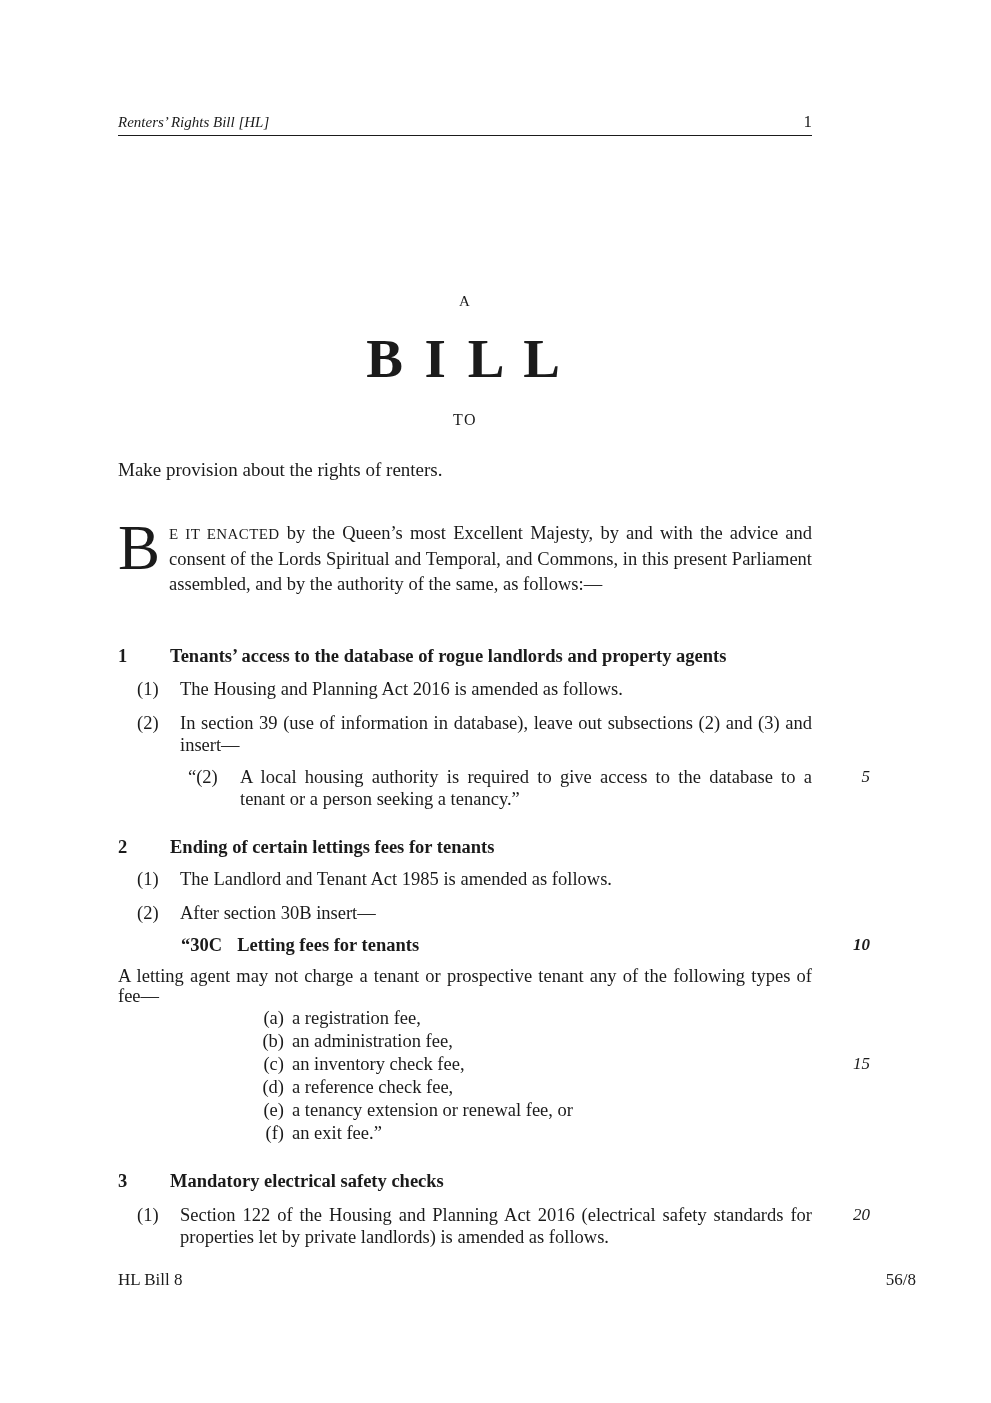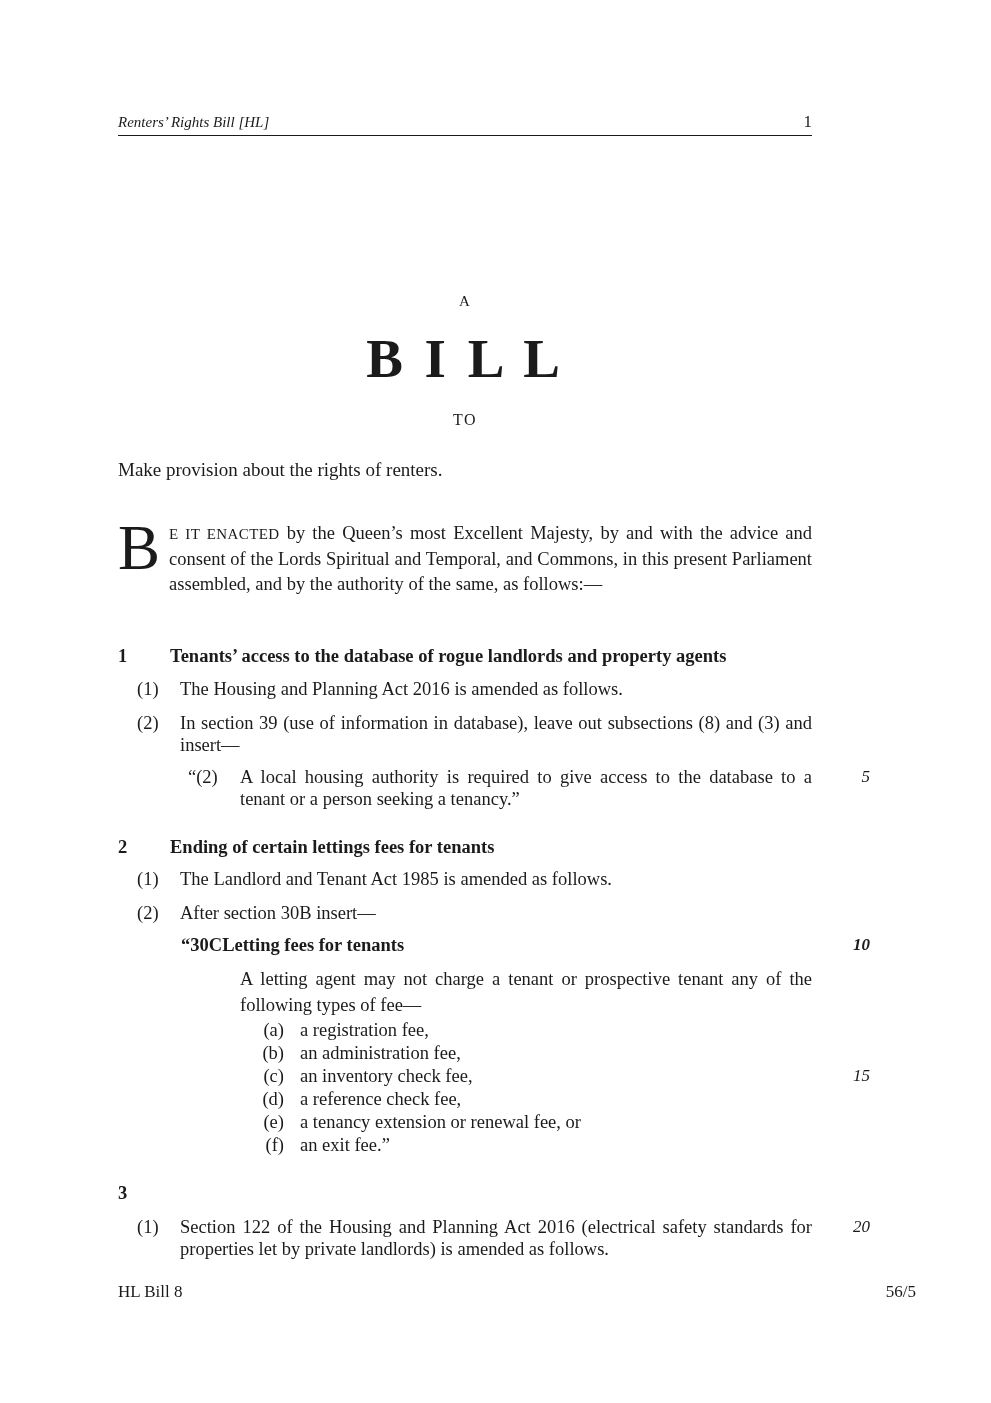--- a/index.html
+++ b/index.html
@@ -134,41 +134,41 @@
   }
   .ins-heading {
     position: relative;
     display: flex;
     margin-left: 63px;
     font-weight: bold;
     line-height: 22px;
   }
   .ins-heading .ins-num {
     flex: none;
+    margin-right: 15px;
     text-align: right;
   }
   .ins-body {
     position: relative;
-    margin-left: 122px;
-    line-height: 26px;
+    line-height: 20px;
     text-align: justify;
   }
   .ins-item {
     position: relative;
     display: flex;
     margin-left: 136px;
     line-height: 23px;
   }
   .ins-item .item-label {
     flex: none;
     min-width: 30px;
     text-align: right;
   }
   .ins-item .item-text {
-    margin-left: 16px;
+    margin-left: 8px;
   }
 
   .line-no {
     position: absolute;
     right: -58px;
     top: 0;
     font-style: italic;
     font-size: 17px;
     line-height: 22px;
   }
@@ -221,21 +221,21 @@
     <div class="section-heading mt48">
       <span class="sec-num">1</span>
       <span>Tenants’ access to the database of rogue landlords and property agents</span>
     </div>
     <div class="clause mt10">
       <span class="cl-num">(1)</span>
       <span class="cl-text">The Housing and Planning Act 2016 is amended as follows.</span>
     </div>
     <div class="clause mt12">
       <span class="cl-num">(2)</span>
-      <span class="cl-text">In section 39 (use of information in database), leave out subsections (8) and (3) and insert—</span>
+      <span class="cl-text">In section 39 (use of information in database), leave out subsections (2) and (3) and insert—</span>
     </div>
     <div class="qclause mt10">
       <span class="q-num">“(2)</span>
       <span class="q-text">A local housing authority is required to give access to the database to a tenant or a person seeking a tenancy.”</span>
       <span class="line-no">5</span>
     </div>
 
     <div class="section-heading mt26">
       <span class="sec-num">2</span>
       <span>Ending of certain lettings fees for tenants</span>
@@ -275,27 +275,28 @@
       <span class="item-label">(e)</span>
       <span class="item-text">a tenancy extension or renewal fee, or</span>
     </div>
     <div class="ins-item">
       <span class="item-label">(f)</span>
       <span class="item-text">an exit fee.”</span>
     </div>
 
     <div class="section-heading mt25">
       <span class="sec-num">3</span>
+      <span>Mandatory electrical safety checks</span>
     </div>
     <div class="clause mt11">
       <span class="cl-num">(1)</span>
       <span class="cl-text">Section 122 of the Housing and Planning Act 2016 (electrical safety standards for properties let by private landlords) is amended as follows.</span>
       <span class="line-no">20</span>
     </div>
 
   </div>
 
   <div class="footer">
     <span>HL Bill 8</span>
-    <span>56/5</span>
+    <span>56/8</span>
   </div>
 
 </div>
 
 </body></html>

